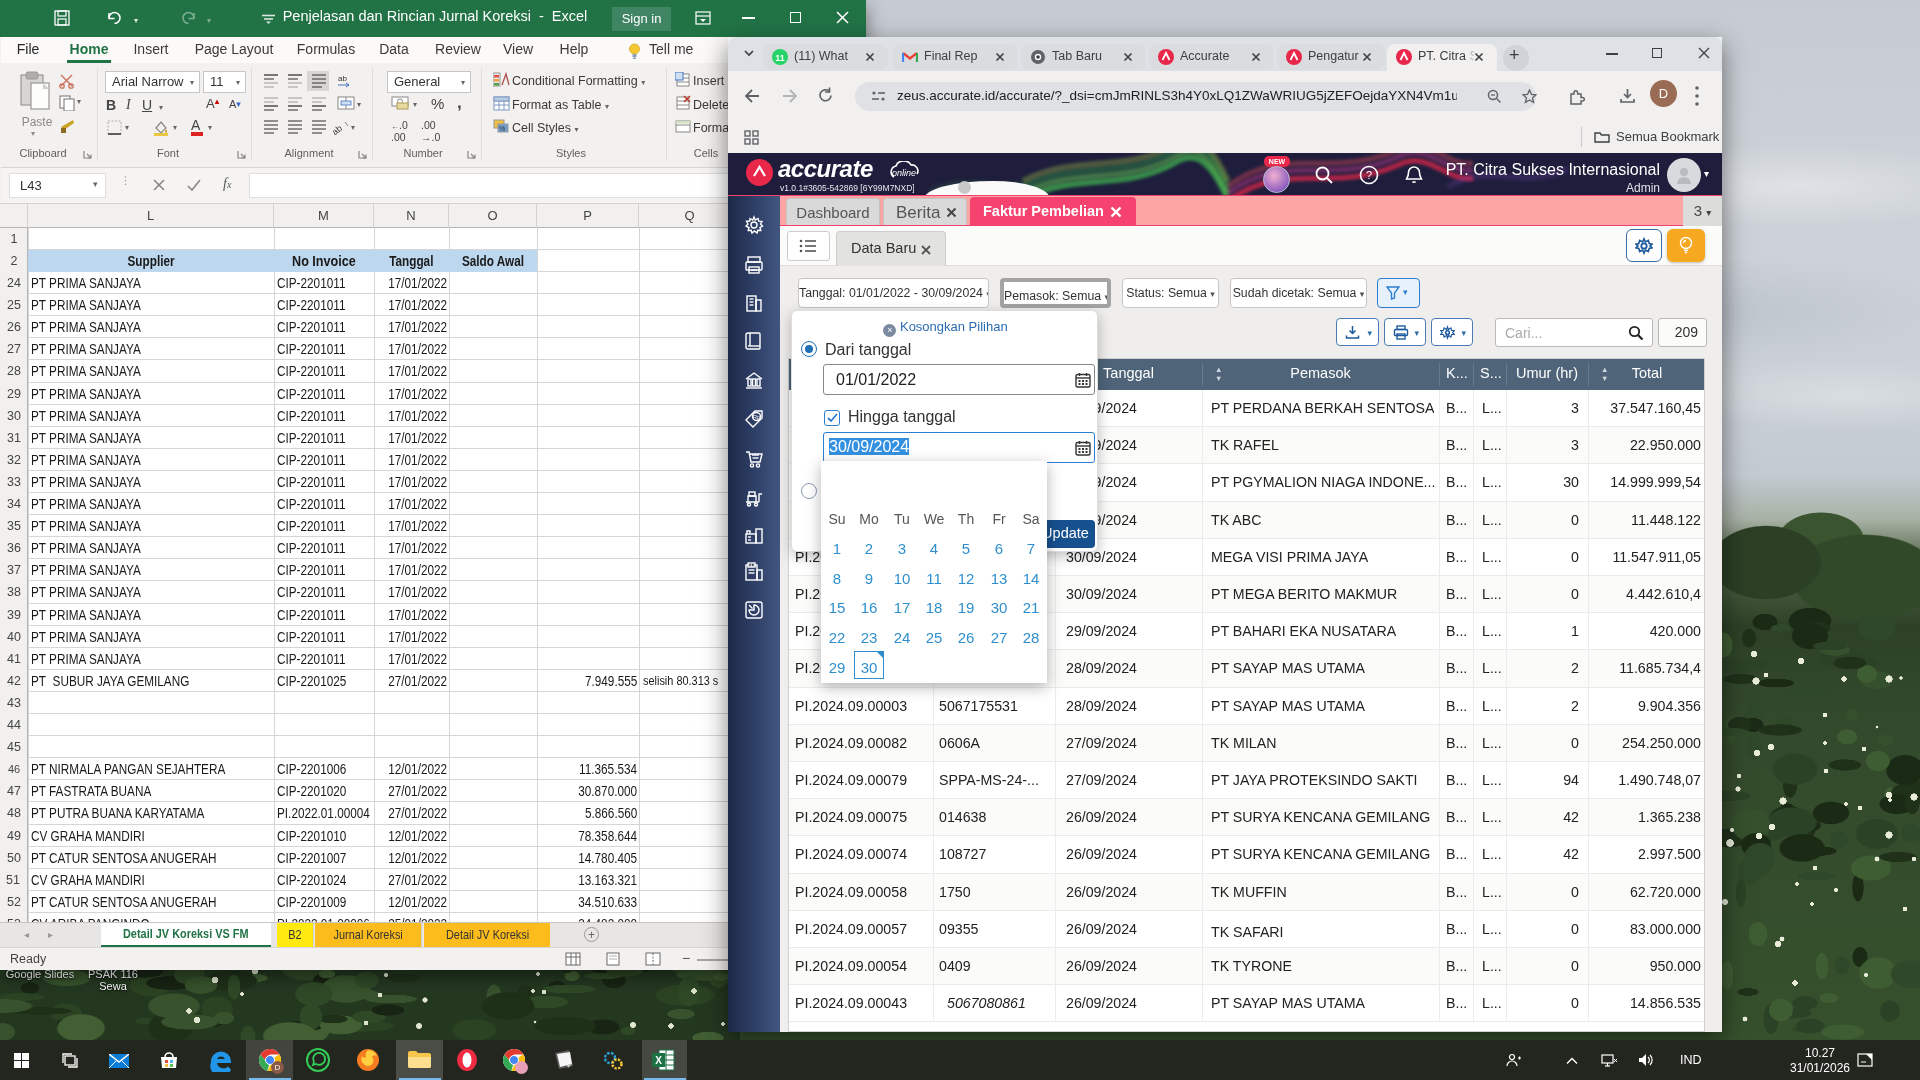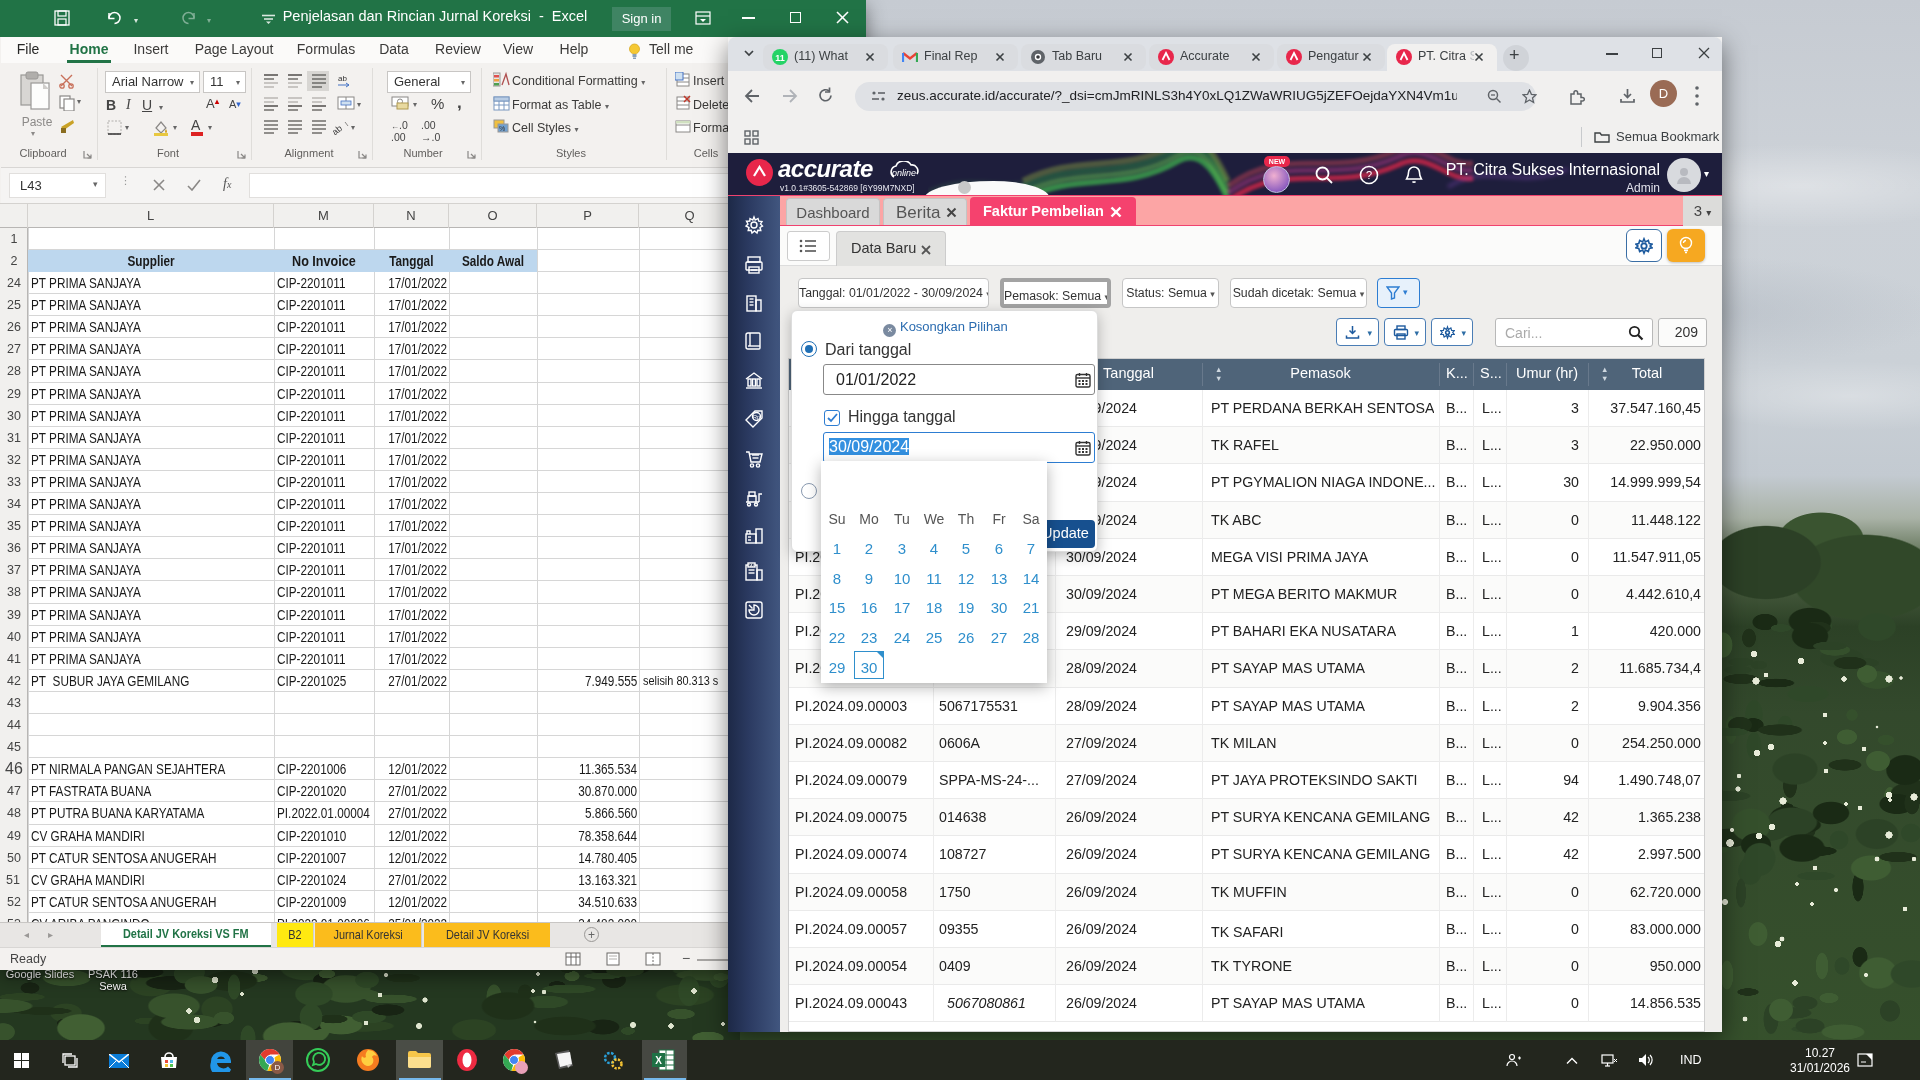--- a/index.html
+++ b/index.html
@@ -413,21 +413,21 @@
       <div class="abs" style="left:277px;top:441.8000000000001px;width:95px;height:22.1px;line-height:22.1px;font-size:14px;color:#1a1a1a;"><span class="nar">CIP-2201025</span></div>
       <div class="abs" style="left:374px;top:441.8000000000001px;width:73px;height:22.1px;line-height:22.1px;font-size:14px;color:#1a1a1a;text-align:right;"><span class="narR">27/01/2022</span></div>
       <div class="abs" style="left:537px;top:441.8000000000001px;width:100px;height:22.1px;line-height:22.1px;font-size:14px;color:#1a1a1a;text-align:right;"><span class="narR">7.949.555</span></div>
       <div class="abs" style="left:643px;top:441.8000000000001px;width:200px;height:22.1px;line-height:22.1px;font-size:14px;color:#1a1a1a;font-size:13px;"><span class="nar">selisih 80.313 s</span></div>
       <div class="abs" style="left:0;top:463.90000000000015px;width:28px;height:22.1px;color:#444;font-size:12.5px;text-align:center;line-height:22.1px;">43</div>
       <div class="abs" style="left:28px;top:485.00000000000017px;width:838px;height:1px;background:#d6d6d6;"></div>
       <div class="abs" style="left:0;top:486.00000000000017px;width:28px;height:22.1px;color:#444;font-size:12.5px;text-align:center;line-height:22.1px;">44</div>
       <div class="abs" style="left:28px;top:507.1000000000002px;width:838px;height:1px;background:#d6d6d6;"></div>
       <div class="abs" style="left:0;top:508.1000000000002px;width:28px;height:22.1px;color:#444;font-size:12.5px;text-align:center;line-height:22.1px;">45</div>
       <div class="abs" style="left:28px;top:529.2000000000002px;width:838px;height:1px;background:#d6d6d6;"></div>
-      <div class="abs" style="left:0;top:530.2000000000002px;width:28px;height:22.1px;color:#444;font-size:16px;text-align:center;line-height:22.1px;">46</div>
+      <div class="abs" style="left:0;top:530.2000000000002px;width:28px;height:22.1px;color:#444;font-size:11px;text-align:center;line-height:22.1px;">46</div>
       <div class="abs" style="left:28px;top:551.3000000000002px;width:838px;height:1px;background:#d6d6d6;"></div>
       <div class="abs" style="left:31px;top:530.2000000000002px;width:240px;height:22.1px;line-height:22.1px;font-size:14px;color:#1a1a1a;white-space:nowrap;overflow:hidden;"><span class="nar">PT NIRMALA PANGAN SEJAHTERA</span></div>
       <div class="abs" style="left:277px;top:530.2000000000002px;width:95px;height:22.1px;line-height:22.1px;font-size:14px;color:#1a1a1a;"><span class="nar">CIP-2201006</span></div>
       <div class="abs" style="left:374px;top:530.2000000000002px;width:73px;height:22.1px;line-height:22.1px;font-size:14px;color:#1a1a1a;text-align:right;"><span class="narR">12/01/2022</span></div>
       <div class="abs" style="left:537px;top:530.2000000000002px;width:100px;height:22.1px;line-height:22.1px;font-size:14px;color:#1a1a1a;text-align:right;"><span class="narR">11.365.534</span></div>
       <div class="abs" style="left:0;top:552.3000000000002px;width:28px;height:22.1px;color:#444;font-size:12.5px;text-align:center;line-height:22.1px;">47</div>
       <div class="abs" style="left:28px;top:573.4000000000002px;width:838px;height:1px;background:#d6d6d6;"></div>
       <div class="abs" style="left:31px;top:552.3000000000002px;width:240px;height:22.1px;line-height:22.1px;font-size:14px;color:#1a1a1a;white-space:nowrap;overflow:hidden;"><span class="nar">PT FASTRATA BUANA</span></div>
       <div class="abs" style="left:277px;top:552.3000000000002px;width:95px;height:22.1px;line-height:22.1px;font-size:14px;color:#1a1a1a;"><span class="nar">CIP-2201020</span></div>
       <div class="abs" style="left:374px;top:552.3000000000002px;width:73px;height:22.1px;line-height:22.1px;font-size:14px;color:#1a1a1a;text-align:right;"><span class="narR">27/01/2022</span></div>

